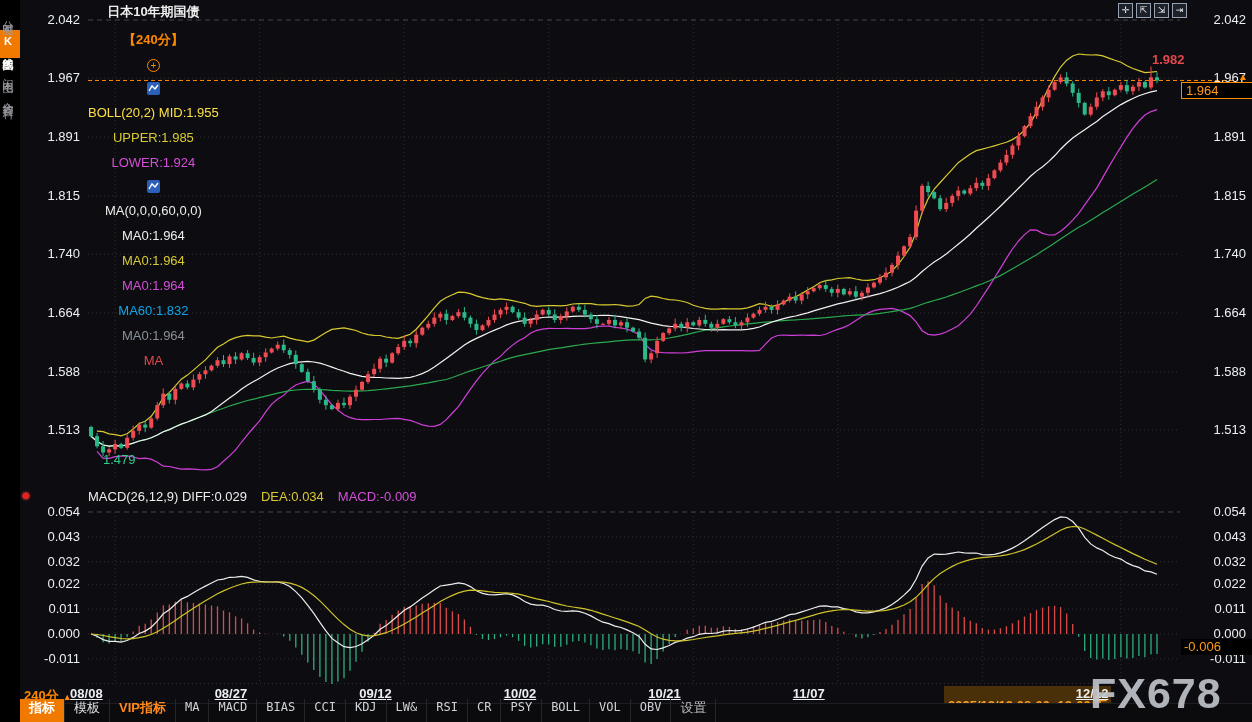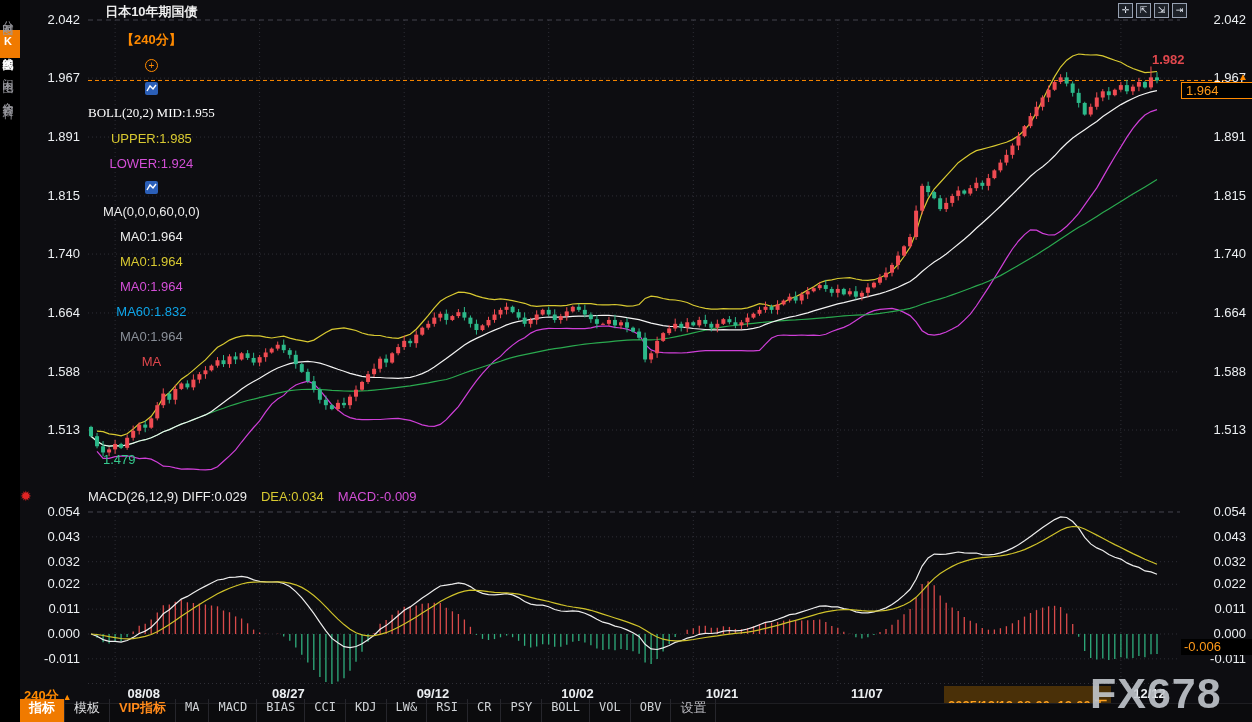--- a/index.html
+++ b/index.html
@@ -35,21 +35,21 @@
   #low-label{position:absolute;left:103px;top:452px;color:#35c98e;font-weight:normal;font-size:13px;z-index:6;}
   #high-label{position:absolute;left:1152px;top:52px;color:#e0474d;font-weight:bold;font-size:13px;z-index:6;}
   #price-box{position:absolute;left:1181px;top:82px;width:69px;height:15px;background:#000;
     border:1px solid #ff8a00;color:#ff9a1a;font-size:13px;line-height:15px;padding-left:4px;z-index:7;}
   #price-arrow{position:absolute;left:1238px;top:71px;color:#ff8a00;font-size:10px;z-index:7;}
   #macd-box{position:absolute;left:1181px;top:639px;width:69px;height:16px;background:#000;
     color:#ff9a1a;font-size:13px;line-height:16px;padding-left:3px;z-index:7;}
   #burst-icon{position:absolute;left:20px;top:488px;color:#e02424;font-size:14px;z-index:6;}
   
   #xaxis{position:absolute;left:0;top:685px;height:18px;right:0;z-index:8;}
-  .xdate{position:absolute;top:1px;width:90px;text-align:right;font-size:13px;font-weight:bold;color:#eceff2;}
+  .xdate{position:absolute;top:1px;width:90px;text-align:left;font-size:13px;font-weight:bold;color:#eceff2;text-decoration:underline;}
   #period-label{position:absolute;left:24px;top:2px;color:#ff8a00;font-size:13px;font-weight:bold;cursor:pointer;}
   #period-label .arr{font-size:9px;margin-left:4px;}
   #session-label{position:absolute;left:944px;top:1px;background:#4a3008;color:#ffa21f;
     font-size:13px;font-weight:bold;height:16px;line-height:16px;padding:12px 4px;}
   
   #toolbar{position:absolute;left:20px;right:0;top:703px;height:19px;background:#0b0b0d;
     border-top:1px solid #1e1e22;display:flex;align-items:center;z-index:9;}
   .titem{padding:0 9px;font-size:13px;color:#dfe0e3;border-right:1px solid #26262c;height:29px;
     line-height:17px;cursor:pointer;white-space:nowrap;}
   .titem.active{background:#f07a00;color:#fff;font-weight:bold;}
@@ -653,21 +653,21 @@
     <span class="side-tab">合约资料</span>
   </aside>
 
 <div id="main-header">
     <span class="hseg b" style="color: rgb(237, 237, 237);">日本10年期国债</span>
     <span class="hseg b" style="color: rgb(255, 138, 0);">【240分】</span>
     <span class="add-circle-icon">+</span>
     <span class="mini-chart-icon"><svg width="13" height="13">
         <polyline points="2,9 5,4 8,7 11,3" fill="none" stroke="#fff" stroke-width="1.4"></polyline>
       </svg></span>
-    <span class="hseg" style="color: #ffffff; font-family: Liberation Serif, serif;">BOLL(20,2) MID:1.955</span>
+    <span class="hseg" style="color: #fde047;">BOLL(20,2) MID:1.955</span>
     <span class="hseg" style="color: rgb(216, 201, 49);">UPPER:1.985</span>
     <span class="hseg" style="color: rgb(212, 79, 216);">LOWER:1.924</span>
     <span class="mini-chart-icon"><svg width="13" height="13">
         <polyline points="2,9 5,4 8,7 11,3" fill="none" stroke="#fff" stroke-width="1.4"></polyline>
       </svg></span>
     <span class="hseg" style="color: rgb(237, 237, 237);">MA(0,0,0,60,0,0)</span>
     <span class="hseg" style="color: rgb(237, 237, 237);">MA0:1.964</span>
     <span class="hseg" style="color: rgb(216, 201, 49);">MA0:1.964</span>
     <span class="hseg" style="color: rgb(212, 79, 216);">MA0:1.964</span>
     <span class="hseg" style="color: #0ea5e9;">MA60:1.832</span>

